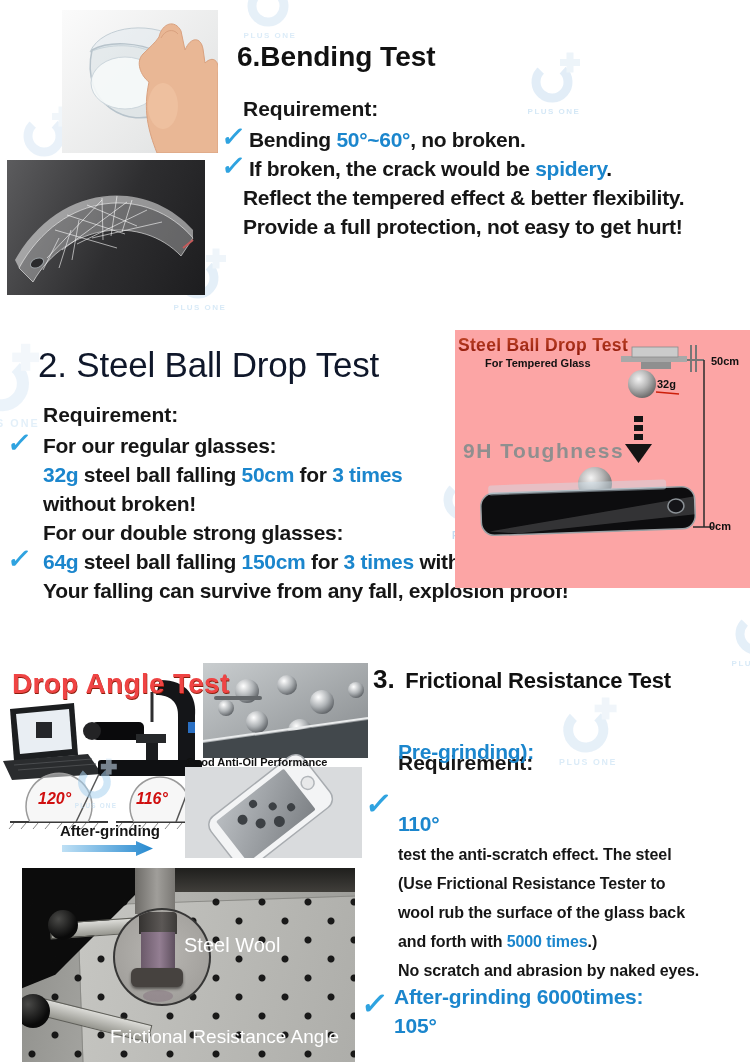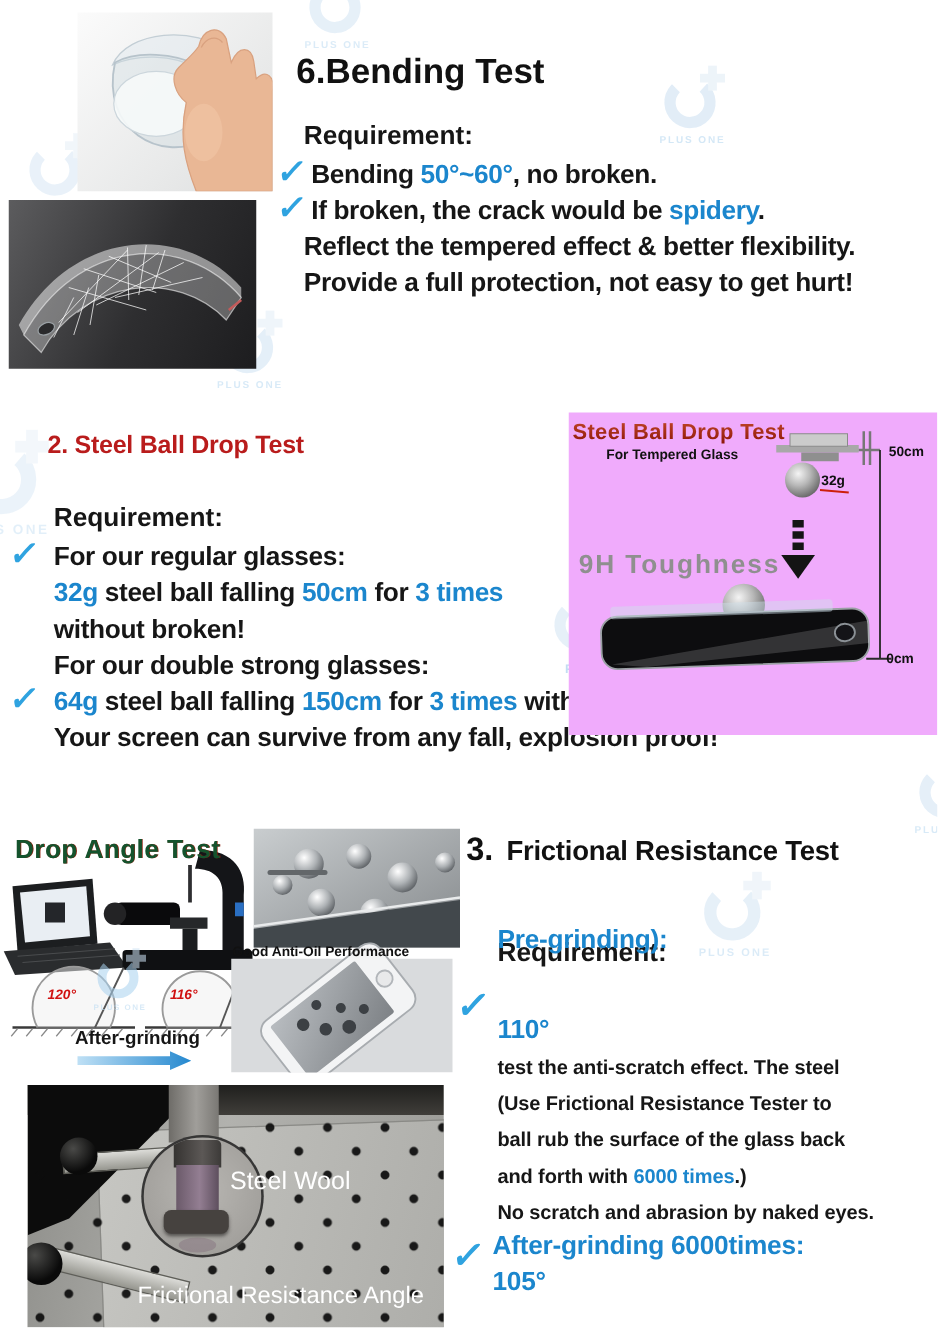--- a/index.html
+++ b/index.html
@@ -1,21 +1,21 @@
 <!DOCTYPE html>
 <html><head>
 <meta charset="utf-8">
 <style>
   html,body{margin:0;padding:0;background:#fff;}
   .canvas{position:relative;width:750px;height:1062px;background:#ffffff;overflow:hidden;
           font-family:"Liberation Sans",sans-serif;color:#1a1a1a;}
   .abs{position:absolute;}
   
   .h1{font-size:28px;font-weight:700;letter-spacing:0px;color:#111;}
-  .h2{font-size:20px;font-weight:700;letter-spacing:-0.2px;color:#b91c1c;}
+  .h2{font-size:35px;font-weight:400;letter-spacing:-0.2px;color:#0f172a;}
   .h3num{font-size:26px;font-weight:800;color:#111;}
   .h3{font-size:22px;font-weight:800;color:#111;letter-spacing:-0.2px;}
   .req{font-size:21px;font-weight:700;color:#161616;}
   .bodyline{position:relative;font-size:21px;font-weight:700;line-height:29px;color:#161616;
             letter-spacing:-0.3px;white-space:nowrap;}
   .hl{color:#1b86cd;}
   .blueline{font-size:21px;font-weight:700;color:#1b86cd;letter-spacing:-0.2px;}
   .smallline{position:relative;font-size:16px;font-weight:700;line-height:29px;color:#161616;
              letter-spacing:-0.1px;white-space:nowrap;}
   .check{position:absolute;left:-27px;top:-2px;font-size:27px;line-height:29px;color:#2fa3e0;
@@ -23,29 +23,29 @@
   .check-free{font-size:30px;color:#2fa3e0;font-weight:700;transform:skewX(-10deg);}
   
   .wm{position:absolute;width:64px;text-align:center;pointer-events:none;}
   .wm svg{display:block;margin:0 auto;}
   .wm-label{display:block;font-size:8px;font-weight:700;letter-spacing:1.5px;color:#b9d9f1;margin-top:1px;}
   .wm-label-only{position:absolute;font-size:10px;font-weight:700;letter-spacing:1.5px;color:#c3ddf2;pointer-events:none;}
   
   .photo1{left:62px;top:10px;width:156px;height:143px;background:linear-gradient(135deg,#fbfbfb,#e7e8e8 70%,#dcdedf);}
   .photo2{left:7px;top:160px;width:198px;height:135px;background:linear-gradient(115deg,#5c5c5e,#2e2e30 55%,#1d1d1f);}
   
-  .diagram{left:455px;top:330px;width:295px;height:258px;background:#f0abfc;}
+  .diagram{left:455px;top:330px;width:295px;height:258px;background:#fca5a5;}
   .diagram svg text{font-family:"Liberation Sans",sans-serif;font-weight:700;}
   
   .composite{left:0px;top:662px;width:370px;height:196px;background:#fff;}
   .composite .lbl{position:absolute;z-index:3;}
-  .da-title{left:12px;top:6px;font-size:21px;font-weight:800;color:#14532d;letter-spacing:0.3px;
+  .da-title{left:12px;top:6px;font-size:28px;font-weight:800;color:#ef4444;letter-spacing:0.3px;
             text-shadow:0.5px 0.5px 0 #8c1c0a;}
   .anti-oil{left:186px;top:94px;font-size:11px;font-weight:700;color:#111;}
-  .angle-lbl{font-size:11px;font-weight:700;color:#d01010;font-style:italic;}
+  .angle-lbl{font-size:16px;font-weight:700;color:#d01010;font-style:italic;}
   .ag-caption{left:60px;top:160px;font-size:15px;font-weight:800;color:#151515;}
   
   .photo3{left:22px;top:868px;width:333px;height:194px;background:linear-gradient(100deg,#8e8e8a,#b2b2ae 45%,#9b9b97);overflow:hidden;}
   .p3-strip{position:absolute;left:0;top:0;right:0;height:24px;background:linear-gradient(#1f1f1d,#403e3a);z-index:1;}
   .p3-wedge{position:absolute;left:0;top:0;width:100%;height:100%;background:#0c0c0c;
             clip-path:polygon(0 0,42% 0,10% 55%,0 62%);z-index:2;}
   .p3-plate{position:absolute;left:58px;top:32px;width:290px;height:175px;
             background:linear-gradient(105deg,#c6c6c2,#acacA8);border:1px solid #8a8a86;transform:rotate(-2deg);z-index:1;}
   .p3-dots{position:absolute;left:0;top:26px;right:0;bottom:0;z-index:3;
     background-image:radial-gradient(circle,rgba(12,12,12,0.92) 3px,rgba(12,12,12,0) 4px),
@@ -219,21 +219,21 @@
       <span><span>without broken!</span></span>
     </div>
     <div class="bodyline">
       <span><span>For our double strong glasses:</span></span>
     </div>
     <div class="bodyline">
       <span class="check" style="left:-35px;">✓</span>
       <span><span class="hl">64g</span><span> steel ball falling </span><span class="hl">150cm</span><span> for </span><span class="hl">3 times</span><span> without broken!</span></span>
     </div>
     <div class="bodyline">
-      <span><span>Your screen can survive from any fall, explosion proof!</span></span>
+      <span><span>Your falling can survive from any fall, explosion proof!</span></span>
     </div>
   </div>
 
   <div class="abs diagram">
     <svg width="295" height="258" viewBox="0 0 295 258">
       <defs>
         <radialGradient id="ballG" cx="38%" cy="32%" r="75%">
           <stop offset="0%" stop-color="#f4f4f4"></stop>
             <stop offset="45%" stop-color="#b9b9b9"></stop>
             <stop offset="100%" stop-color="#5f5f5f"></stop>
@@ -378,22 +378,22 @@
 
   <div class="abs req" style="left:398px;top:751px;">Requirement:</div>
 
   <span class="abs check-free" style="left:366px;top:786px;">✓</span>
   <div class="abs blueline" style="left:398px;top:740px;">Pre-grinding):</div>
   <div class="abs blueline" style="left:398px;top:812px;">110°</div>
 
   <div class="abs" style="left:398px;top:840px;">
     <div class="smallline"><span>test the anti-scratch effect. The steel</span></div>
     <div class="smallline"><span>(Use Frictional Resistance Tester to</span></div>
-    <div class="smallline"><span>ball rub the surface of the glass back</span></div>
-    <div class="smallline"><span>and forth with </span><span class="hl">6000 times</span><span>.)</span></div>
+    <div class="smallline"><span>wool rub the surface of the glass back</span></div>
+    <div class="smallline"><span>and forth with </span><span class="hl">5000 times</span><span>.)</span></div>
     <div class="smallline"><span>No scratch and abrasion by naked eyes.</span></div>
   </div>
 
   <span class="abs check-free" style="left:362px;top:986px;">✓</span>
   <div class="abs blueline" style="left:394px;top:985px;white-space:nowrap;">After-grinding 6000times:</div>
   <div class="abs blueline" style="left:394px;top:1014px;">105°</div>
 
   <div class="abs photo3">
     <div class="p3-strip"></div>
     <div class="p3-wedge"></div>

